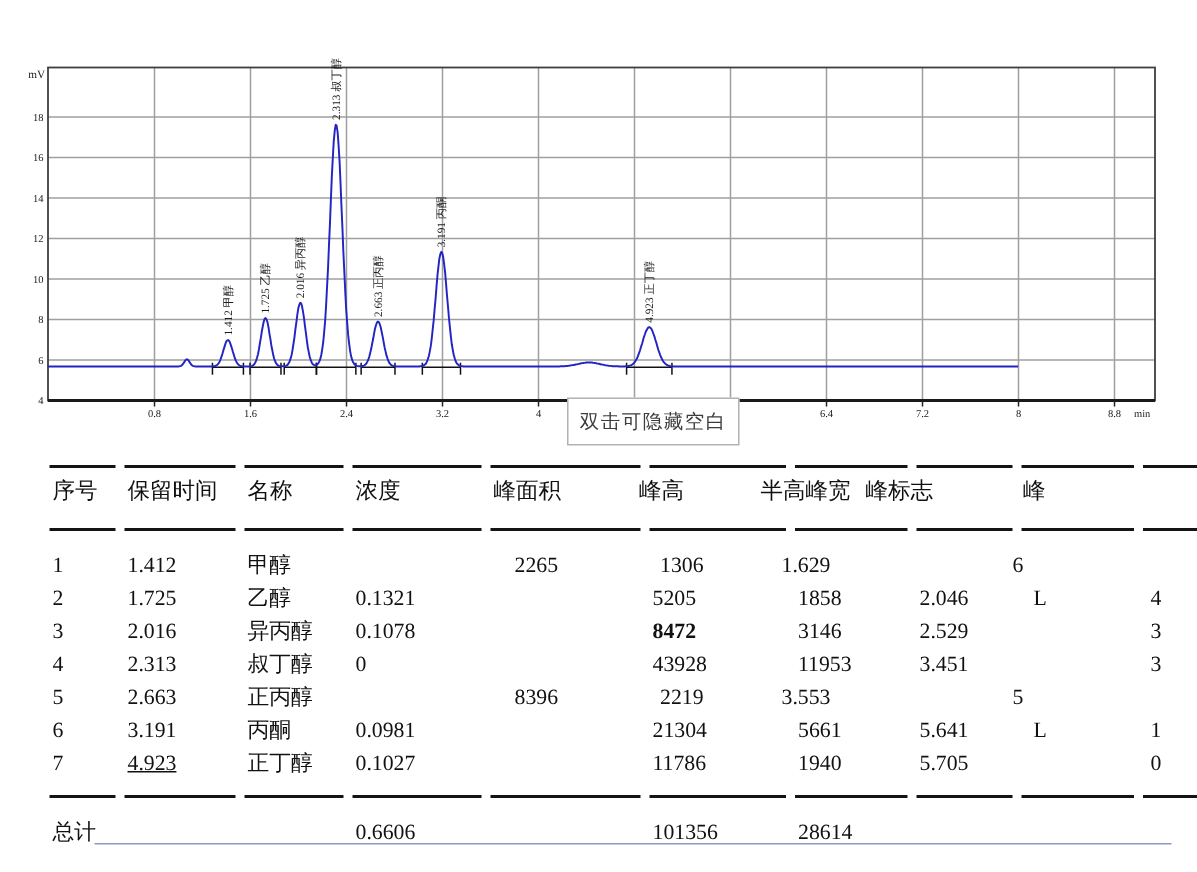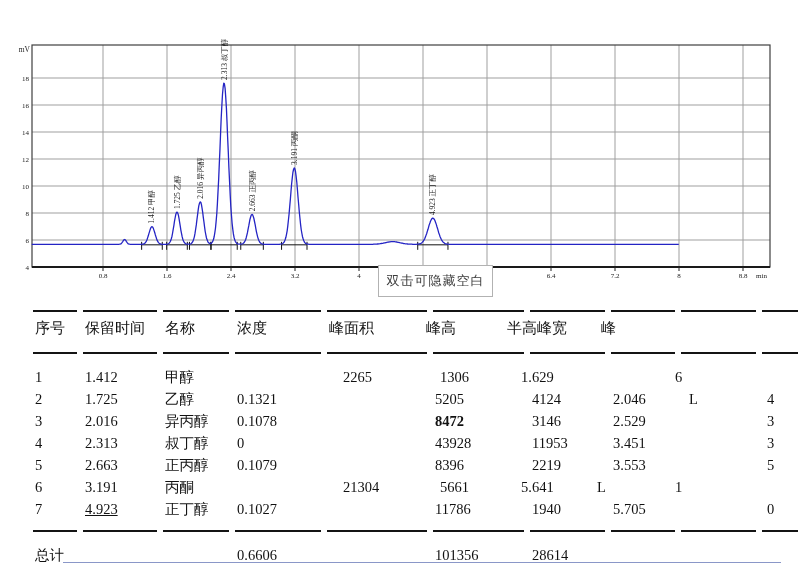--- a/index.html
+++ b/index.html
@@ -149,20 +149,21 @@
         </div>
       </div>
       <div class="row hdr">
         <div class="cell" style="width: 50px; padding-left: 2px;">序号</div>
         <div class="cell" style="width: 80px; padding-left: 2px;">保留时间</div>
         <div class="cell" style="width: 72px; padding-left: 2px;">名称</div>
         <div class="cell" style="width: 92px; padding-left: 2px;">浓度</div>
         <div class="cell" style="width: 97px; padding-left: 2px;">峰面积</div>
         <div class="cell" style="width: 81px; padding-left: 2px;">峰高</div>
         <div class="cell" style="width: 70px; padding-left: 2px;">半高峰宽</div>
+        <div class="cell" style="width: 81px; padding-left: 2px;">峰标志</div>
         <div class="cell" style="width: 80px; padding-left: 26px;">峰</div>
       </div>
       <div class="row rule rule-mid">
         <div class="cell" style="width: 50px; padding-left: 0px;">
           <i></i>
         </div>
         <div class="cell" style="width: 80px; padding-left: 0px;">
           <i></i>
         </div>
         <div class="cell" style="width: 72px; padding-left: 0px;">
@@ -202,21 +203,21 @@
           <div class="cell" style="width: 81px; padding-left: 8px;"></div>
           <div class="cell" style="width: 80px; padding-left: 5px;">6</div>
         </div>
         <div class="row data-row">
           <div class="cell" style="width: 50px; padding-left: 2px;">2</div>
           <div class="cell" style="width: 80px; padding-left: 2px;">1.725</div>
           <div class="cell" style="width: 72px; padding-left: 2px;">乙醇</div>
           <div class="cell" style="width: 92px; padding-left: 2px;">0.1321</div>
           <div class="cell" style="width: 106px; padding-left: 2px;"></div>
           <div class="cell" style="width: 97px; padding-left: 2px;">5205</div>
-          <div class="cell" style="width: 81px; padding-left: 2px;">4124</div>
+          <div class="cell" style="width: 81px; padding-left: 2px;">1858</div>
           <div class="cell" style="width: 70px; padding-left: 2px;">2.046</div>
           <div class="cell" style="width: 81px; padding-left: 8px;">L</div>
           <div class="cell" style="width: 80px; padding-left: 5px;">4</div>
         </div>
         <div class="row data-row">
           <div class="cell" style="width: 50px; padding-left: 2px;">3</div>
           <div class="cell" style="width: 80px; padding-left: 2px;">2.016</div>
           <div class="cell" style="width: 72px; padding-left: 2px;">异丙醇</div>
           <div class="cell" style="width: 92px; padding-left: 2px;">0.1078</div>
           <div class="cell" style="width: 106px; padding-left: 2px;"></div>
@@ -235,32 +236,32 @@
           <div class="cell" style="width: 97px; padding-left: 2px;">43928</div>
           <div class="cell" style="width: 81px; padding-left: 2px;">11953</div>
           <div class="cell" style="width: 70px; padding-left: 2px;">3.451</div>
           <div class="cell" style="width: 81px; padding-left: 8px;"></div>
           <div class="cell" style="width: 80px; padding-left: 5px;">3</div>
         </div>
         <div class="row data-row">
           <div class="cell" style="width: 50px; padding-left: 2px;">5</div>
           <div class="cell" style="width: 80px; padding-left: 2px;">2.663</div>
           <div class="cell" style="width: 72px; padding-left: 2px;">正丙醇</div>
-          <div class="cell" style="width: 92px; padding-left: 2px;">0.1079</div>
           <div class="cell" style="width: 106px; padding-left: 2px;"></div>
           <div class="cell" style="width: 97px; padding-left: 2px;">8396</div>
           <div class="cell" style="width: 81px; padding-left: 2px;">2219</div>
           <div class="cell" style="width: 70px; padding-left: 2px;">3.553</div>
           <div class="cell" style="width: 81px; padding-left: 8px;"></div>
           <div class="cell" style="width: 80px; padding-left: 5px;">5</div>
         </div>
         <div class="row data-row">
           <div class="cell" style="width: 50px; padding-left: 2px;">6</div>
           <div class="cell" style="width: 80px; padding-left: 2px;">3.191</div>
           <div class="cell" style="width: 72px; padding-left: 2px;">丙酮</div>
+          <div class="cell" style="width: 92px; padding-left: 2px;">0.0981</div>
           <div class="cell" style="width: 106px; padding-left: 2px;"></div>
           <div class="cell" style="width: 97px; padding-left: 2px;">21304</div>
           <div class="cell" style="width: 81px; padding-left: 2px;">5661</div>
           <div class="cell" style="width: 70px; padding-left: 2px;">5.641</div>
           <div class="cell" style="width: 81px; padding-left: 8px;">L</div>
           <div class="cell" style="width: 80px; padding-left: 5px;">1</div>
         </div>
         <div class="row data-row">
           <div class="cell" style="width: 50px; padding-left: 2px;">7</div>
           <div class="cell" style="width: 80px; padding-left: 2px; text-decoration: underline;">4.923</div>

